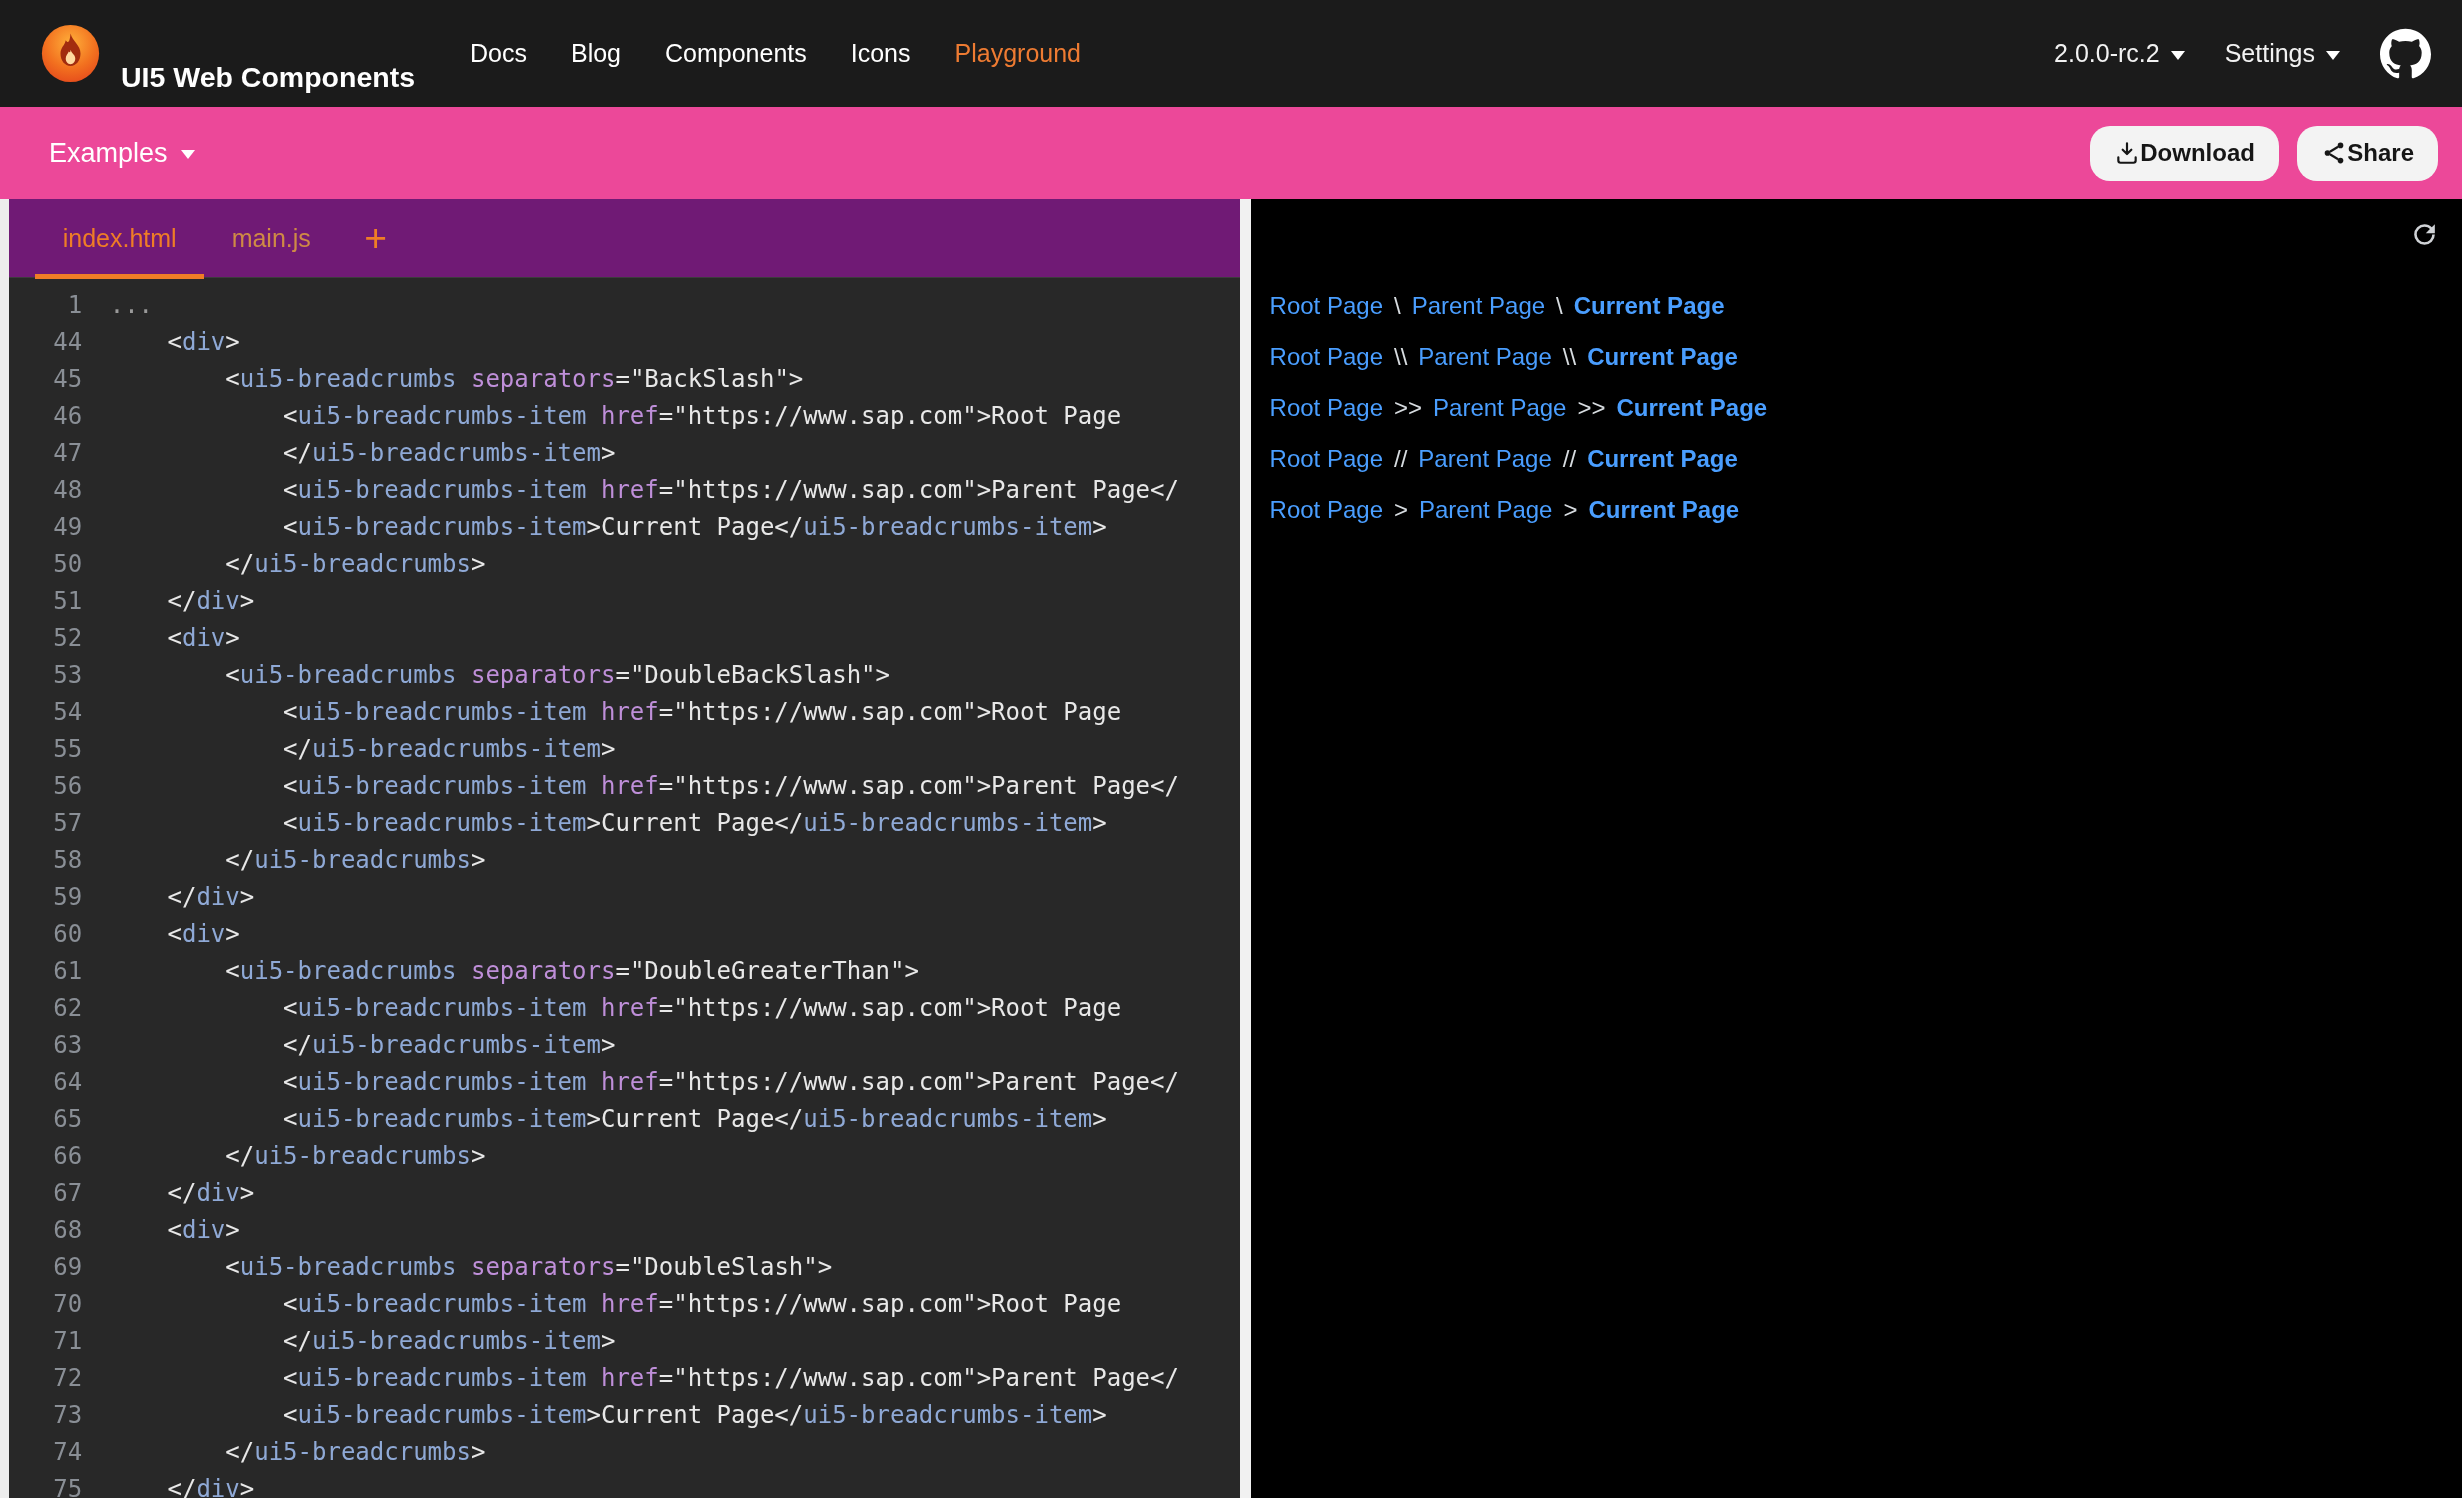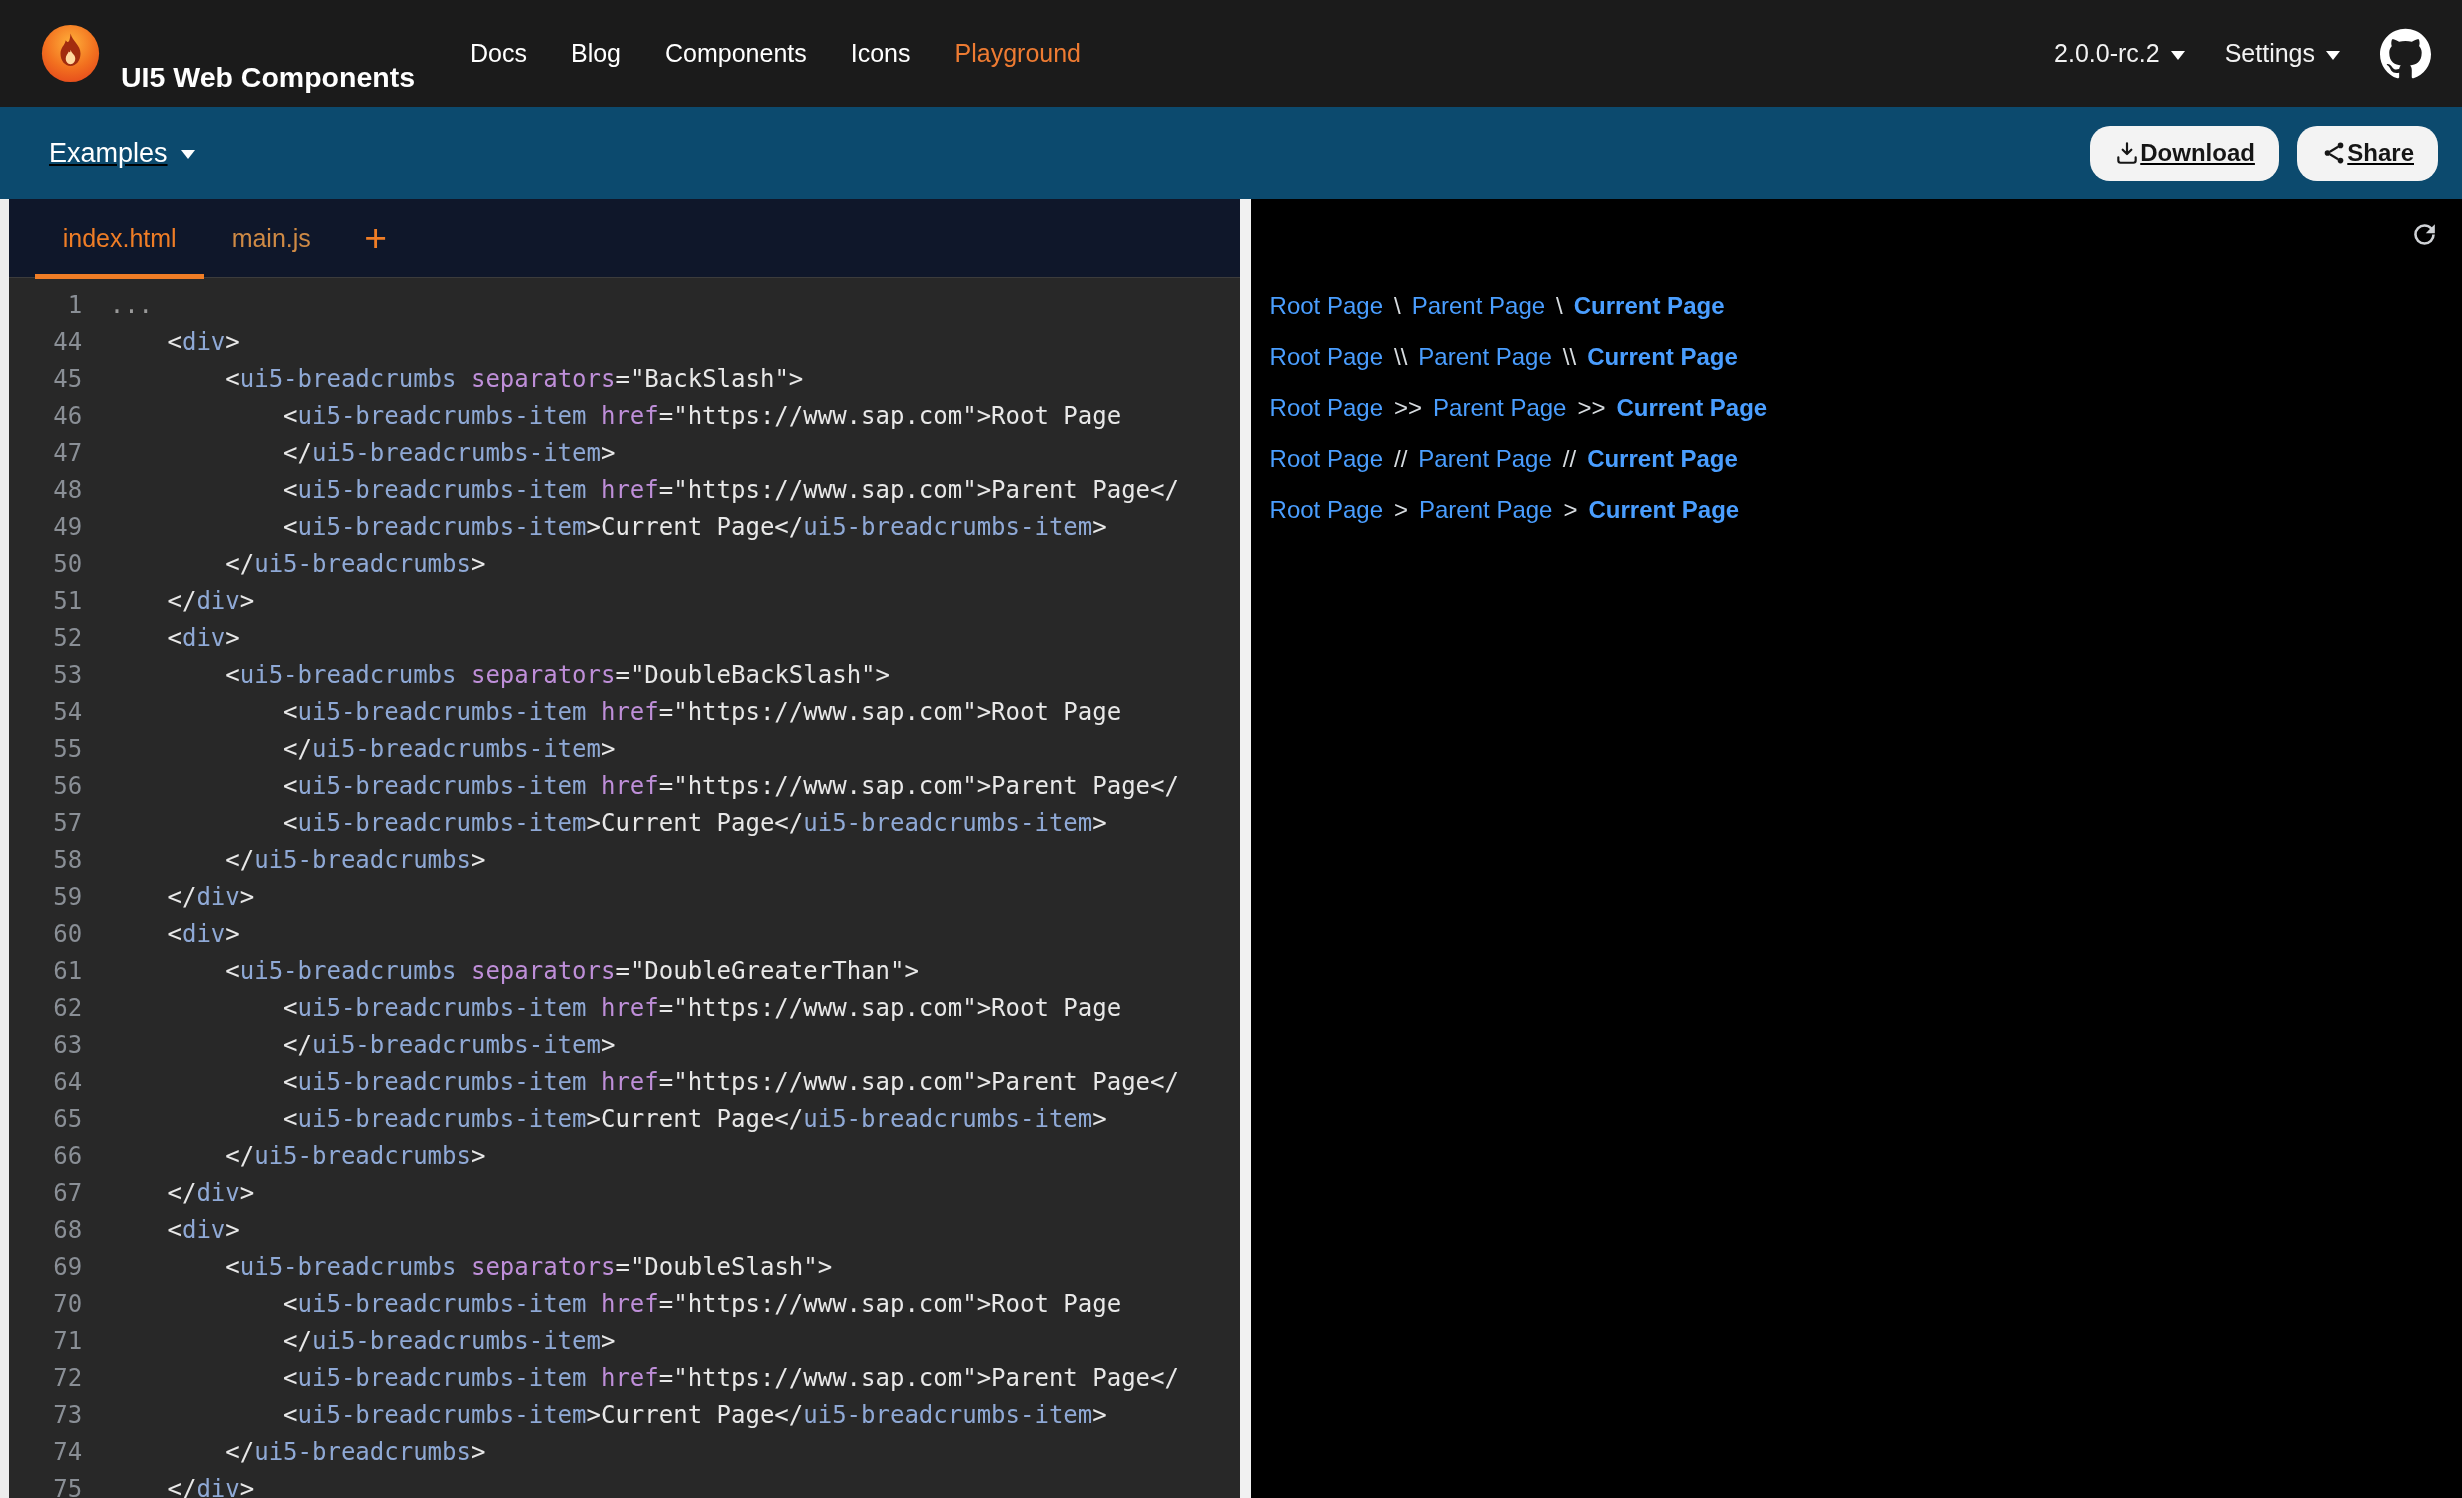--- a/index.html
+++ b/index.html
@@ -19,33 +19,33 @@
   .caret { width:0; height:0; border-left:7.3px solid transparent; border-right:7.3px solid transparent;
            border-top:9.2px solid #ffffff; margin-top:3.7px; }
   .gh { width:51px; height:51px; cursor:pointer; }
   .search { width:349px; height:57px; background:#3b3b3b; border-radius:13px;
             display:flex; align-items:center; padding:0 16.5px; gap:11px; }
   .search input { background:transparent; border:none; outline:none; color:#dddddd;
                   font-size:24px; width:100%; font-family:"Liberation Sans",sans-serif; }
   .search input::placeholder { color:#9aa0a6; }
 
   
-  .toolbar { height:92px; background:#0c4a6e; display:flex; align-items:center;
-             padding:0 24px 0 49px;text-decoration:underline; }
+  .toolbar { height:92px; background:#ec4899; display:flex; align-items:center;
+             padding:0 24px 0 49px; }
   .examples { font-size:27px; color:#ffffff; font-weight:500; display:flex; align-items:center; gap:13px; cursor:pointer; }
   .toolbar-right { margin-left:auto; display:flex; gap:18.4px; }
   .btn { height:55px; background:#f3f3f3; border-radius:20px; border:none; cursor:pointer;
          display:flex; align-items:center; padding:0 24px;
          font-size:24px; font-weight:700; color:#161616; font-family:"Liberation Sans",sans-serif; }
 
   
   .main { height:1300px; display:flex; background:#000; position:relative; }
   .left-strip { width:9.2px; background:#ededed; flex:none; }
   .editor { width:1231px; flex:none; background:#282828; display:flex; flex-direction:column; overflow:hidden; }
-  .tabbar { height:79px; background:#0f172a; display:flex; align-items:stretch;
+  .tabbar { height:79px; background:#701a75; display:flex; align-items:stretch;
             border-bottom:1.8px solid #3c3c3c; padding-left:26px; }
   .tabs { display:flex; }
   .tab { padding:0 27.5px; display:flex; align-items:center; font-size:25px; color:#cf8a45;
          position:relative; cursor:pointer; }
   .tab.active { color:#ef7d26; }
   .tab.active::after { content:""; position:absolute; left:0; right:0; bottom:-1.8px; height:4.6px; background:#ef7d26; }
   .add-tab { color:#ef7d26; font-size:39px; font-weight:400; display:flex; align-items:center;
              padding:0 26px; cursor:pointer; }
 
   .code { flex:1; overflow:hidden; padding-top:9.2px;

